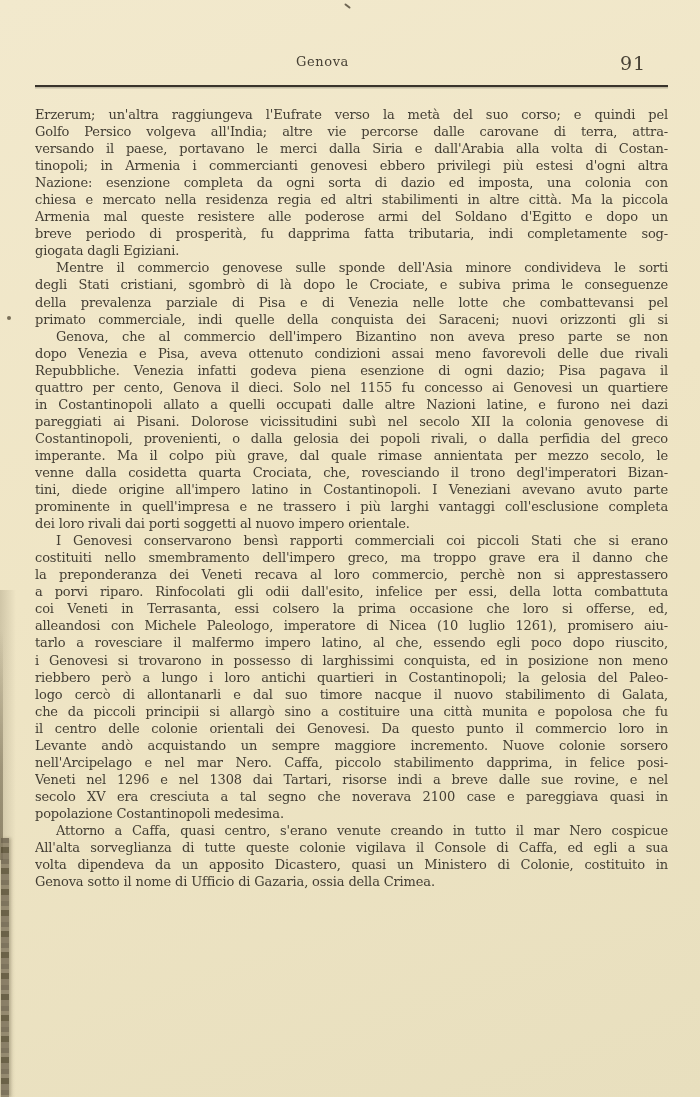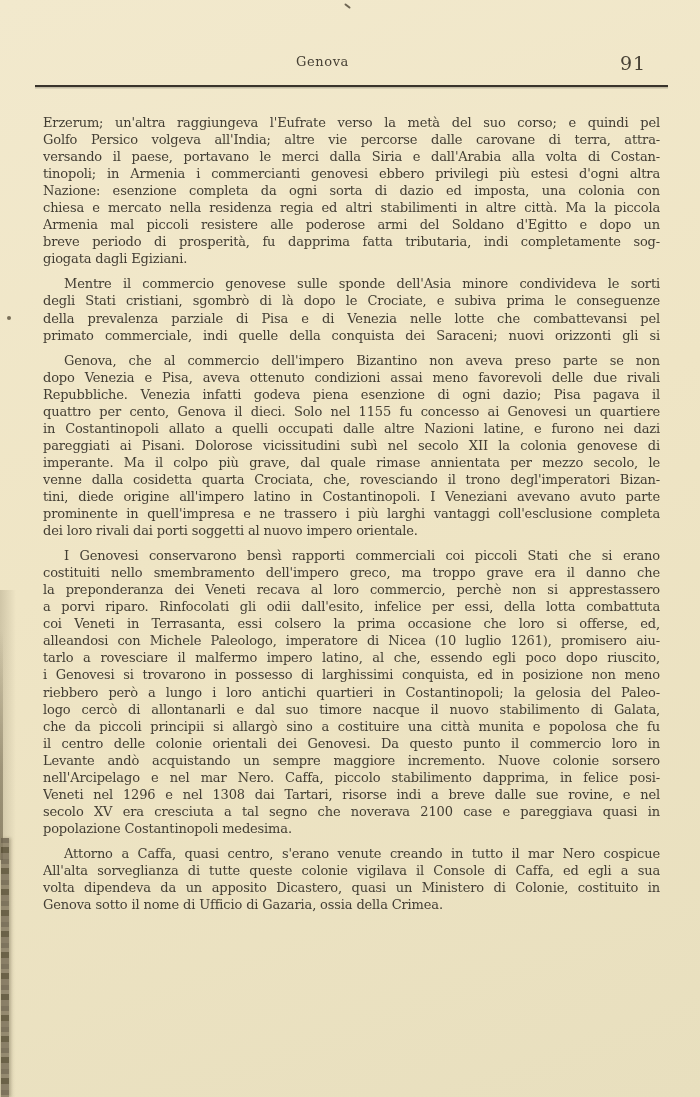--- a/index.html
+++ b/index.html
@@ -30,21 +30,21 @@
   }
   .rule{
     position:absolute;top:85px;left:35px;width:633px;height:2px;
     background:var(--rule);
     box-shadow:0 1.5px 0 rgba(60,54,43,0.25);
   }
   .body-text{
     position:absolute;top:106px;left:35px;width:633px;
     font-size:13px;line-height:17.05px;letter-spacing:-0.15px;
   }
-  .para{margin:8px;padding:0;}
+  .para{margin:0;padding:0;}
   .line{
     text-align:justify;text-align-last:justify;
     height:17.05px;overflow:hidden;white-space:normal;
   }
   .line.end{text-align-last:left;}
   .line.indent{text-indent:21px;}
   
   .left-shade{
     position:absolute;left:0;top:590px;width:16px;height:507px;
     background:linear-gradient(to right,rgba(82,72,48,0.20),rgba(82,72,48,0));
@@ -87,37 +87,38 @@
   <div class="rule"></div>
 
   <div class="body-text" id="body-text">
       <div class="para">
         <div class="line">Erzerum; un'altra raggiungeva l'Eufrate verso la metà del suo corso; e quindi pel</div>
         <div class="line">Golfo Persico volgeva all'India; altre vie percorse dalle carovane di terra, attra-</div>
         <div class="line">versando il paese, portavano le merci dalla Siria e dall'Arabia alla volta di Costan-</div>
         <div class="line">tinopoli; in Armenia i commercianti genovesi ebbero privilegi più estesi d'ogni altra</div>
         <div class="line">Nazione: esenzione completa da ogni sorta di dazio ed imposta, una colonia con</div>
         <div class="line">chiesa e mercato nella residenza regia ed altri stabilimenti in altre città. Ma la piccola</div>
-        <div class="line">Armenia mal piccoli resistere alle poderose armi del Soldano d'Egitto e dopo un</div>
+        <div class="line">Armenia mal queste resistere alle poderose armi del Soldano d'Egitto e dopo un</div>
         <div class="line">breve periodo di prosperità, fu dapprima fatta tributaria, indi completamente sog-</div>
         <div class="line end">giogata dagli Egiziani.</div>
       </div>
       <div class="para">
         <div class="line indent">Mentre il commercio genovese sulle sponde dell'Asia minore condivideva le sorti</div>
         <div class="line">degli Stati cristiani, sgombrò di là dopo le Crociate, e subiva prima le conseguenze</div>
         <div class="line">della prevalenza parziale di Pisa e di Venezia nelle lotte che combattevansi pel</div>
         <div class="line">primato commerciale, indi quelle della conquista dei Saraceni; nuovi orizzonti gli si</div>
       </div>
       <div class="para">
         <div class="line indent">Genova, che al commercio dell'impero Bizantino non aveva preso parte se non</div>
         <div class="line">dopo Venezia e Pisa, aveva ottenuto condizioni assai meno favorevoli delle due rivali</div>
         <div class="line">Repubbliche. Venezia infatti godeva piena esenzione di ogni dazio; Pisa pagava il</div>
         <div class="line">quattro per cento, Genova il dieci. Solo nel 1155 fu concesso ai Genovesi un quartiere</div>
         <div class="line">in Costantinopoli allato a quelli occupati dalle altre Nazioni latine, e furono nei dazi</div>
         <div class="line">pareggiati ai Pisani. Dolorose vicissitudini subì nel secolo XII la colonia genovese di</div>
+        <div class="line">Costantinopoli, provenienti, o dalla gelosia dei popoli rivali, o dalla perfidia del greco</div>
         <div class="line">imperante. Ma il colpo più grave, dal quale rimase annientata per mezzo secolo, le</div>
         <div class="line">venne dalla cosidetta quarta Crociata, che, rovesciando il trono degl'imperatori Bizan-</div>
         <div class="line">tini, diede origine all'impero latino in Costantinopoli. I Veneziani avevano avuto parte</div>
         <div class="line">prominente in quell'impresa e ne trassero i più larghi vantaggi coll'esclusione completa</div>
         <div class="line end">dei loro rivali dai porti soggetti al nuovo impero orientale.</div>
       </div>
       <div class="para">
         <div class="line indent">I Genovesi conservarono bensì rapporti commerciali coi piccoli Stati che si erano</div>
         <div class="line">costituiti nello smembramento dell'impero greco, ma troppo grave era il danno che</div>
         <div class="line">la preponderanza dei Veneti recava al loro commercio, perchè non si apprestassero</div>

